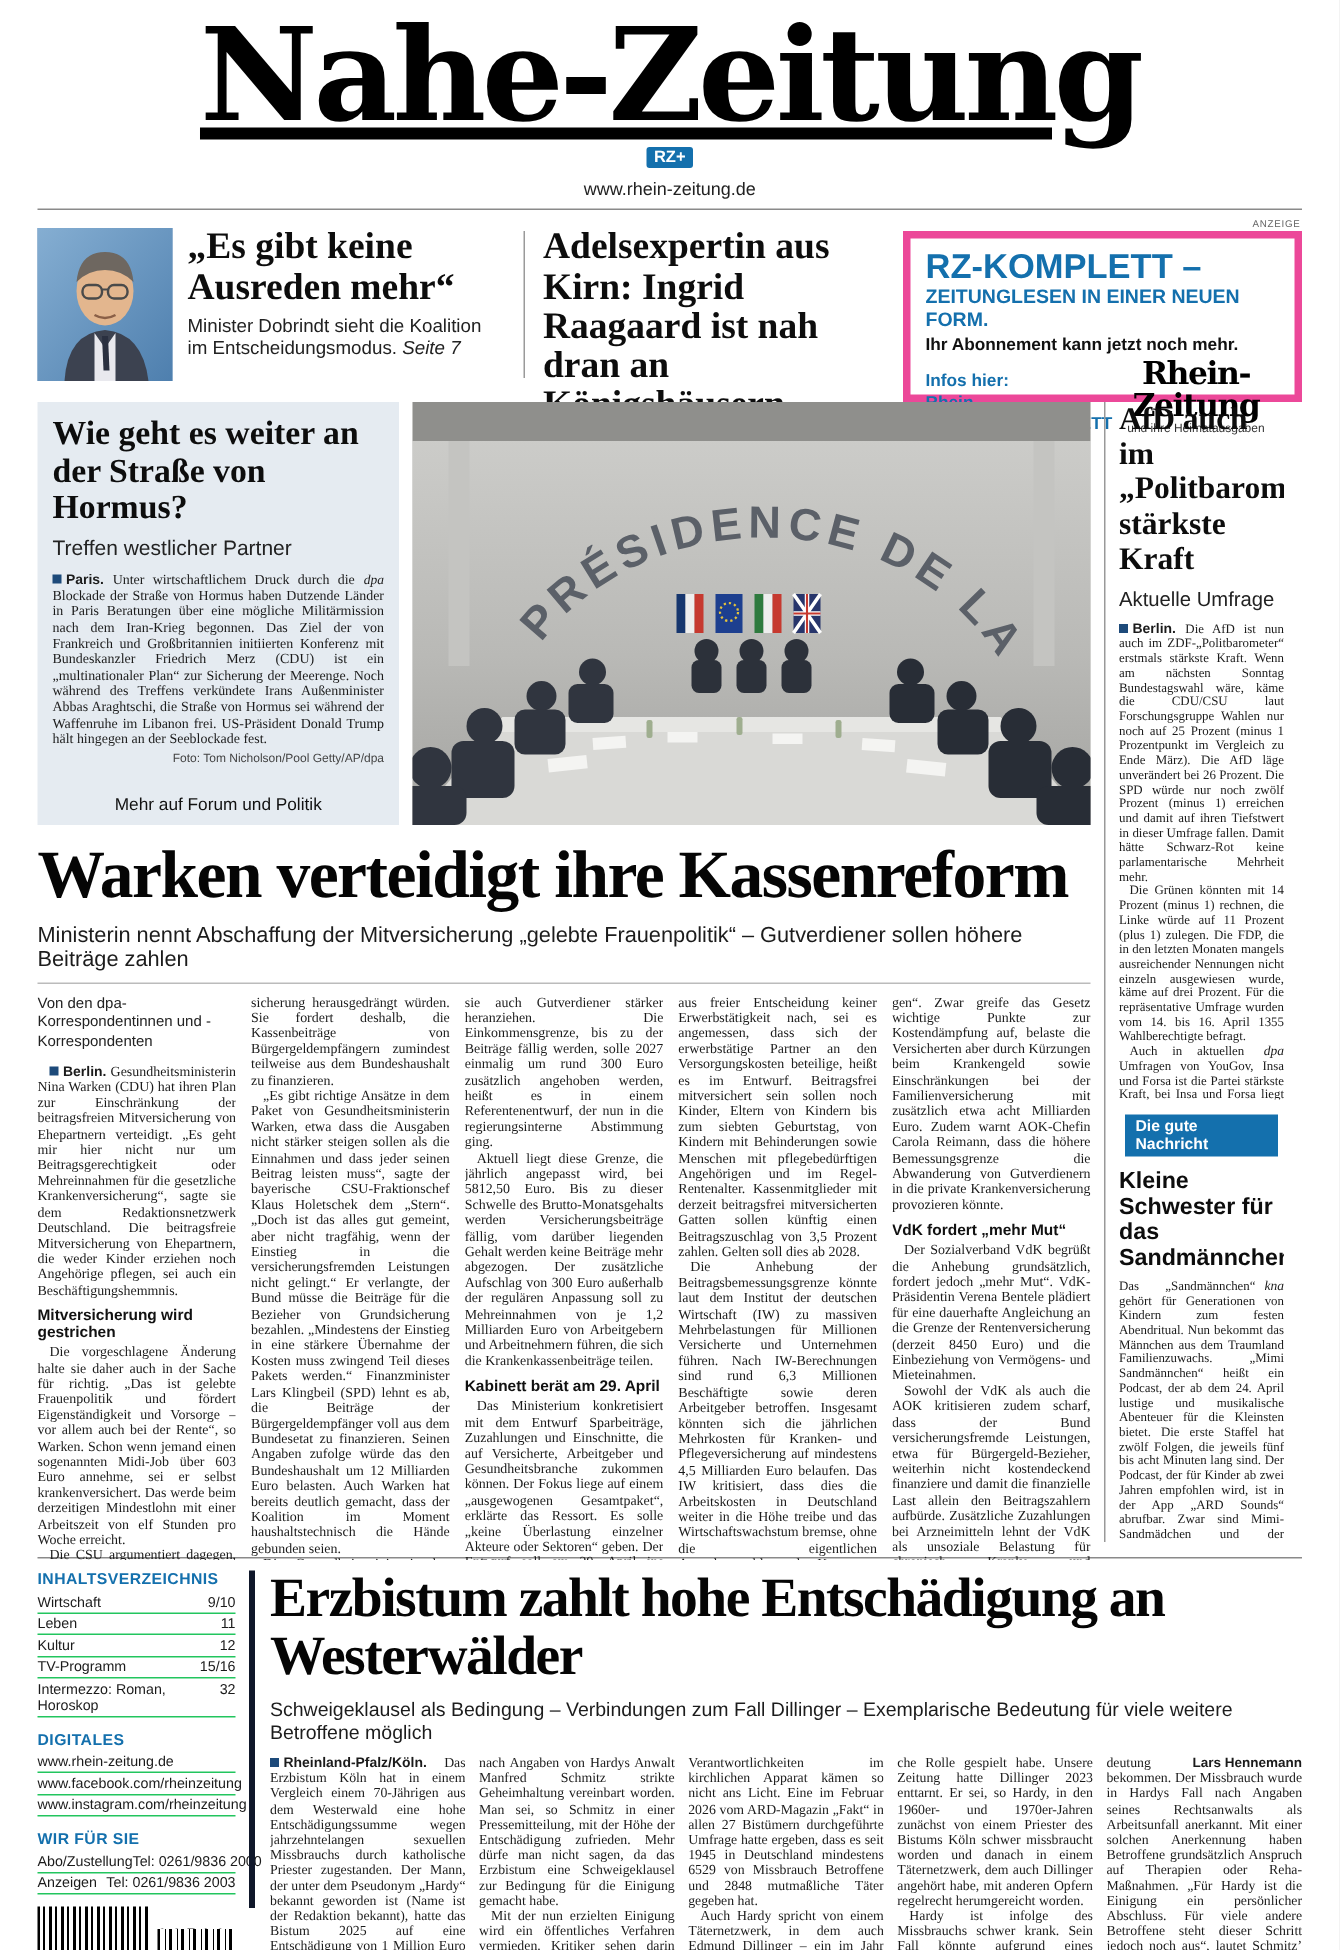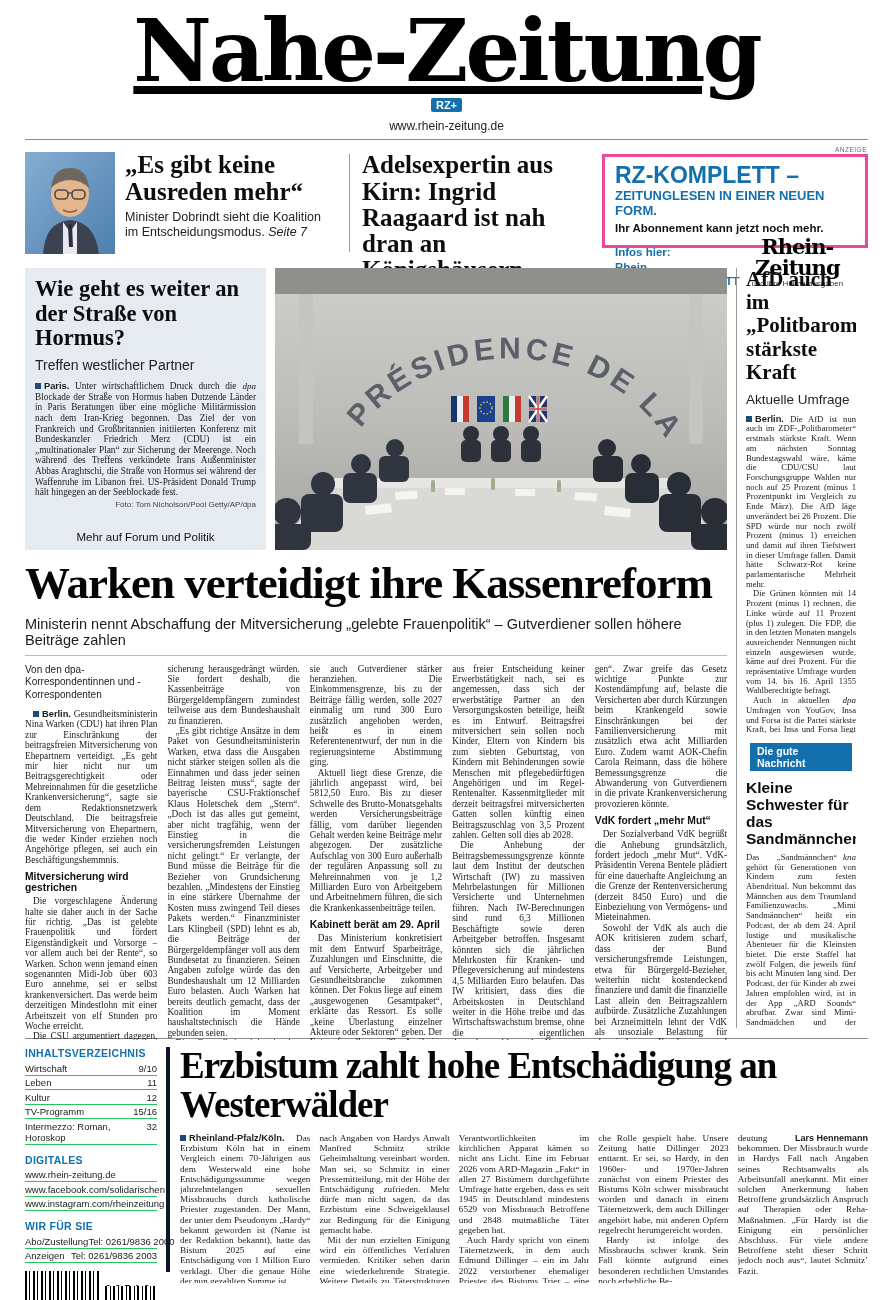--- a/index.html
+++ b/index.html
@@ -24,21 +24,21 @@
   .teaser { margin-top:8px; }
   .t1 { width:212px; margin-left:10px; }
   .t-head { font-family:"Liberation Serif",serif; font-weight:600; font-size:25px; line-height:1.05; color:#0d0d0d; }
   .t-sub { font-family:"Liberation Sans",sans-serif; font-size:12.5px; line-height:1.2; color:#222; margin-top:5px; }
   .t-sub em { font-style:italic; }
   .t-div { border-left:1px solid #9a9a9a; margin:10px 12px 4px 12px; }
   .t2 { width:228px; }
   .ad-wrap { margin-left:12px; flex:1; }
   .anzeige { text-align:right; font-family:"Liberation Sans",sans-serif; font-size:6.5px; color:#666;
              letter-spacing:.5px; padding:2px 1px 1px 0; }
-  .ad { border:3px solid #ec4899; padding:6px 10px 7px 10px; height:94px; }
+  .ad { border:5px solid #ec4899; padding:6px 10px 7px 10px; height:114px; }
   .ad-l1 { color:#1470ad; font-family:"Liberation Sans",sans-serif; font-weight:bold; font-size:23px; line-height:1.05; }
   .ad-l2 { color:#1470ad; font-family:"Liberation Sans",sans-serif; font-weight:bold; font-size:13px; margin-top:1px; }
   .ad-l3 { font-family:"Liberation Sans",sans-serif; font-weight:bold; font-size:11.5px; color:#111; margin-top:4px; }
   .ad-bot { display:flex; justify-content:space-between; align-items:flex-end; margin-top:2px; }
   .ad-info { font-family:"Liberation Sans",sans-serif; font-weight:bold; font-size:11.5px; color:#1470ad; line-height:1.25; }
   .ad-brand { text-align:center; }
   .ad-brand-name { font-family:"DejaVu Serif",serif; font-weight:bold; font-size:21px; letter-spacing:-1px; color:#000; line-height:1; }
   .ad-brand-sub { font-family:"Liberation Sans",sans-serif; font-size:8px; color:#333; margin-top:1px; }
 
   
@@ -372,21 +372,21 @@
           </div>
         </div>
 
       <div class="idx-h sp">DIGITALES</div>
       <div>
           <div class="row">
             <span class="lbl">www.rhein-zeitung.de</span>
             <span class="val"></span>
           </div>
           <div class="row">
-            <span class="lbl">www.facebook.com/solidarischen</span>
+            <span class="lbl">www.facebook.com/rheinzeitung</span>
             <span class="val"></span>
           </div>
           <div class="row">
             <span class="lbl">www.instagram.com/rheinzeitung</span>
             <span class="val"></span>
           </div>
         </div>
 
       <div class="idx-h sp">WIR FÜR SIE</div>
       <div>
@@ -403,20 +403,21 @@
       <div class="barcode">
         <div class="bc-left"></div>
         <div class="bc-num">66516</div>
         <div class="bc-rstripes"></div>
 
       </div>
     </aside>
 
     <section class="bottom-art">
       <h2 class="bothead">Erzbistum zahlt hohe Entschädigung an Westerwälder</h2>
+      <div class="botsub">Schweigeklausel als Bedingung – Verbindungen zum Fall Dillinger – Exemplarische Bedeutung für viele weitere Betroffene möglich</div>
       <div class="botcols cols5">
         <div class="col">
             <p class="p"><span class="sq"></span><span class="dl">Rheinland-Pfalz/Köln. </span>Das Erzbistum Köln hat in einem Vergleich einem 70-Jährigen aus dem Westerwald eine hohe Entschädigungssumme wegen jahrzehntelangen sexuellen Missbrauchs durch katholische Priester zugestanden. Der Mann, der unter dem Pseudonym „Hardy“ bekannt geworden ist (Name ist der Redaktion bekannt), hatte das Bistum 2025 auf eine Entschädigung von 1 Million Euro verklagt. Über die genaue Höhe der nun gezahlten Summe ist</p>
           </div>
         <div class="col">
             <p class="p">nach Angaben von Hardys Anwalt Manfred Schmitz strikte Geheimhaltung vereinbart worden. Man sei, so Schmitz in einer Pressemitteilung, mit der Höhe der Entschädigung zufrieden. Mehr dürfe man nicht sagen, da das Erzbistum eine Schweigeklausel zur Bedingung für die Einigung gemacht habe.</p>
             <p class="p">Mit der nun erzielten Einigung wird ein öffentliches Verfahren vermieden. Kritiker sehen darin eine wiederkehrende Strategie. Weitere Details zu Täterstrukturen und</p>
           </div>
         <div class="col">
             <p class="p">Verantwortlichkeiten im kirchlichen Apparat kämen so nicht ans Licht. Eine im Februar 2026 vom ARD-Magazin „Fakt“ in allen 27 Bistümern durchgeführte Umfrage hatte ergeben, dass es seit 1945 in Deutschland mindestens 6529 von Missbrauch Betroffene und 2848 mutmaßliche Täter gegeben hat.</p>

